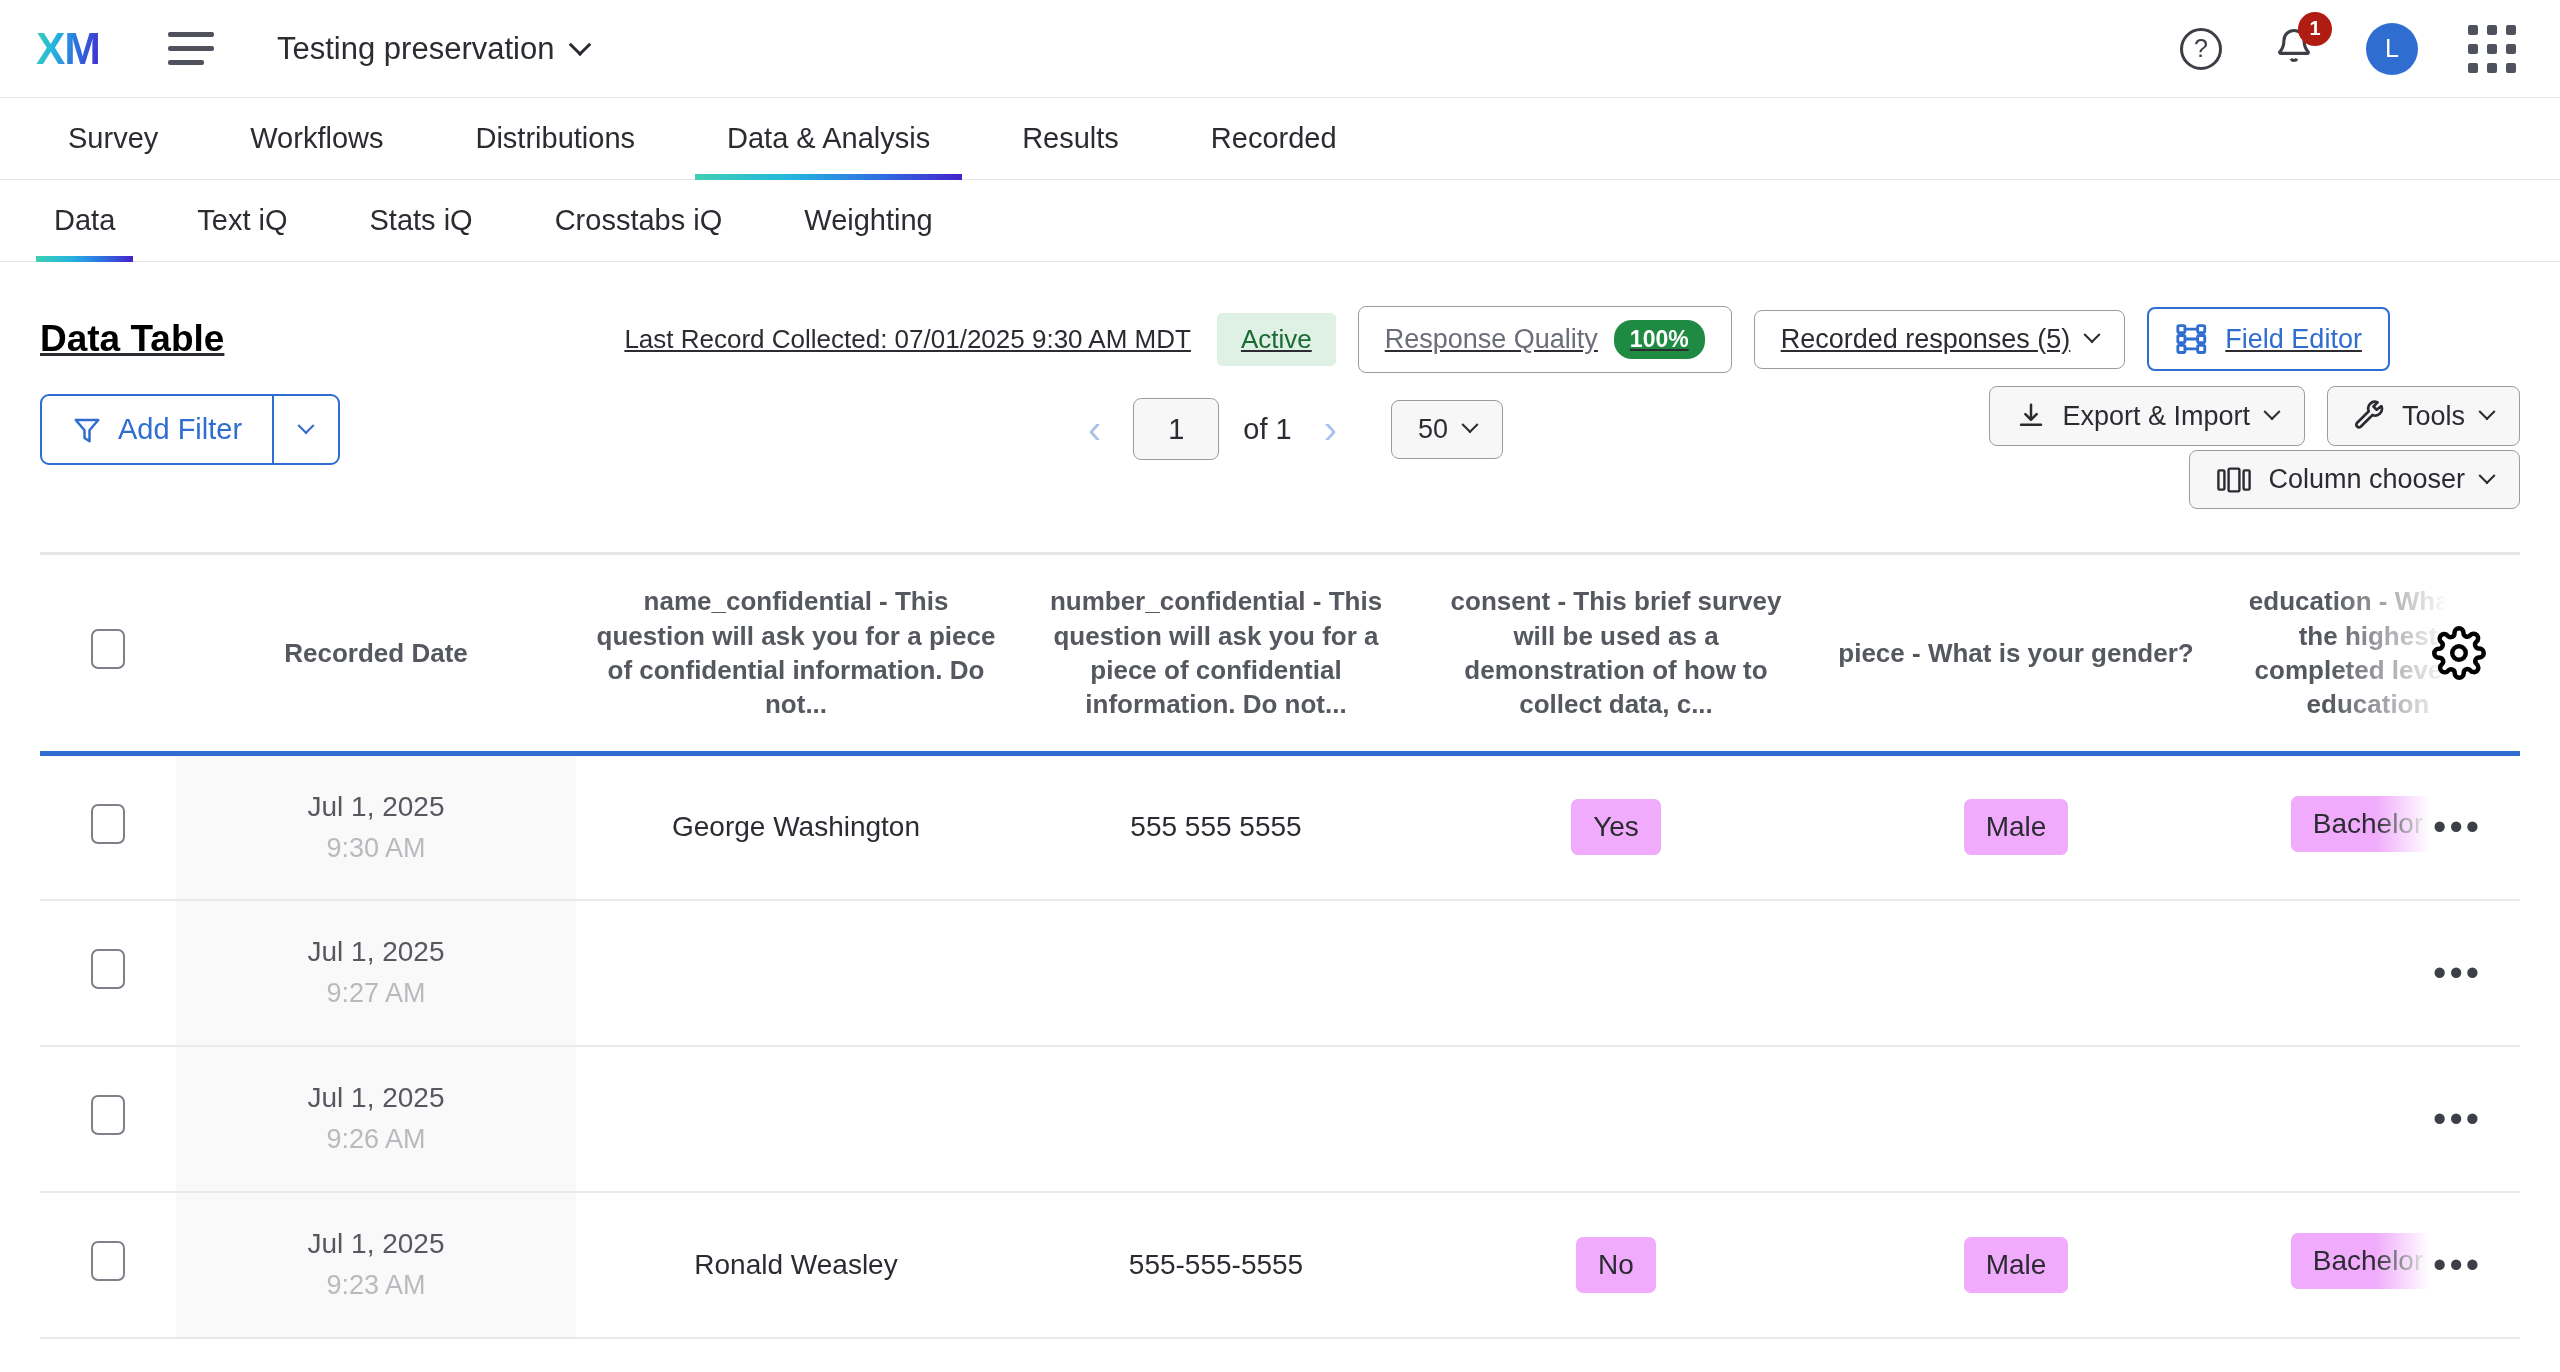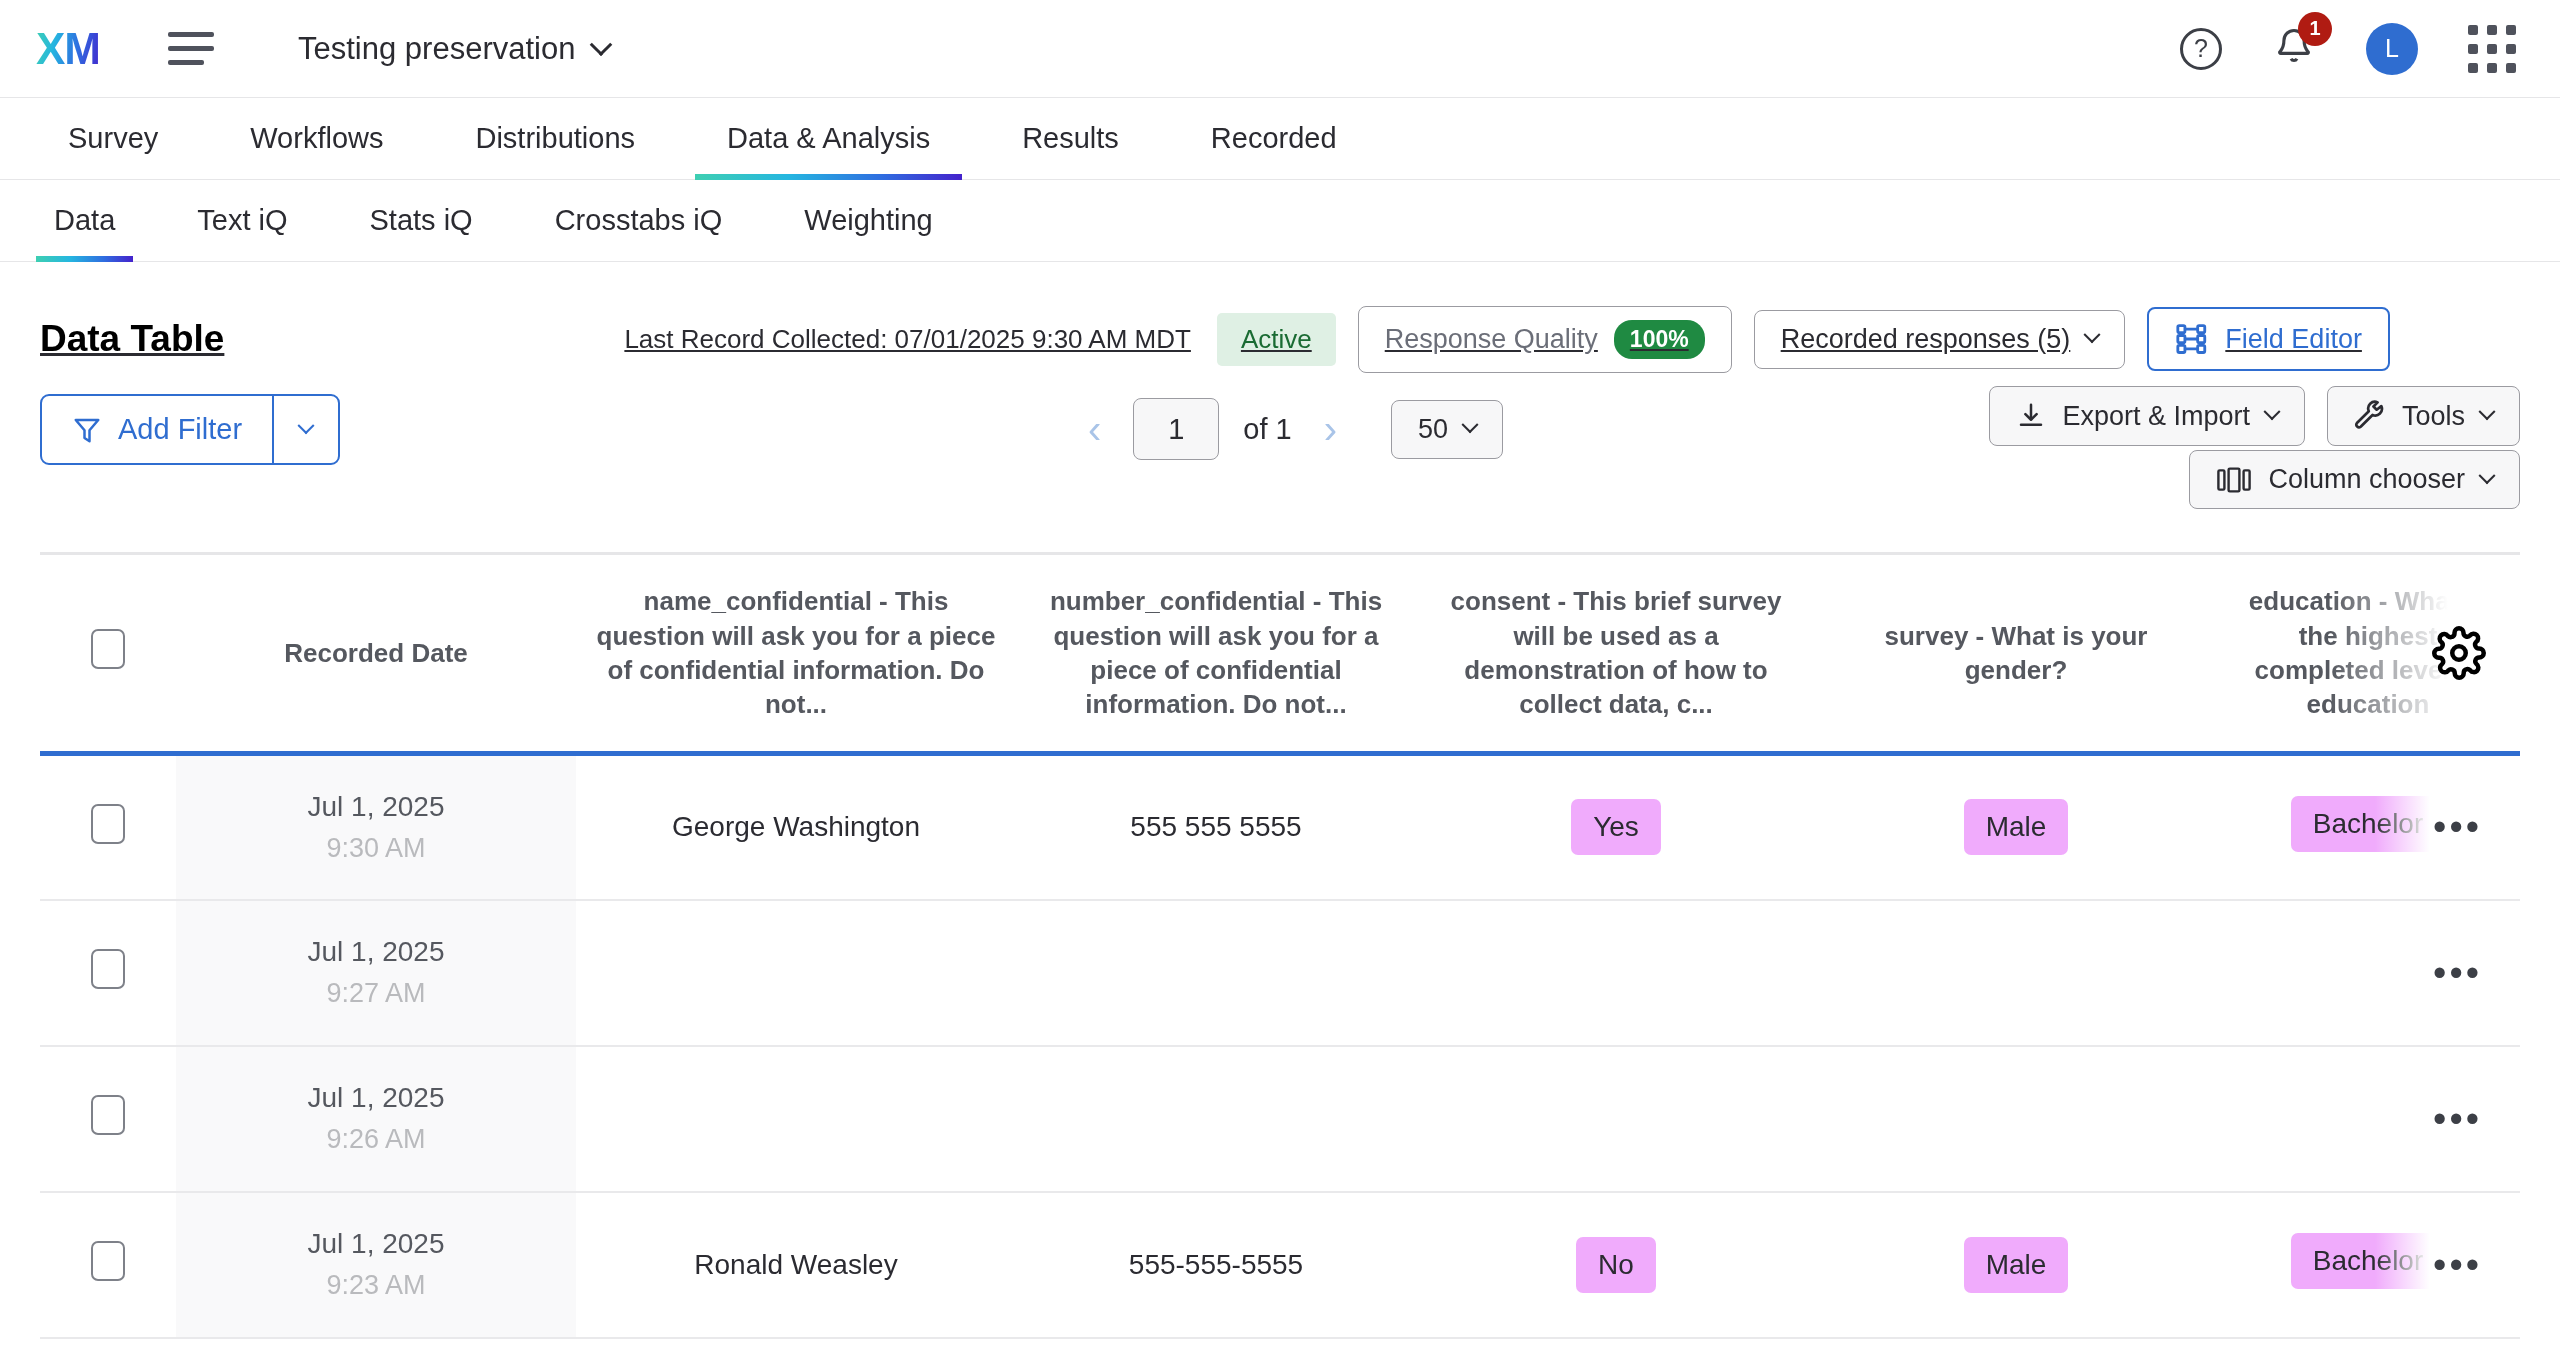--- a/index.html
+++ b/index.html
@@ -25,21 +25,21 @@
     -webkit-background-clip: text; background-clip: text;
     -webkit-text-fill-color: transparent; color: transparent;
     line-height: 1; padding-right: 2px;
   }
   .hamburger { width: 46px; margin-left: 66px; display: flex; flex-direction: column; gap: 9px; cursor: pointer; }
   .hamburger i { display: block; height: 5px; border-radius: 2px; background: #4f525c; }
   .hamburger i:nth-child(1) { width: 46px; }
   .hamburger i:nth-child(2) { width: 46px; }
   .hamburger i:nth-child(3) { width: 36px; }
   .proj-name {
-    margin-left: 84px;
+    margin-left: 63px;
     font-size: 31px; color: #2b2b31; font-weight: 400;
     display: flex; align-items: center; gap: 18px; cursor: pointer; white-space: nowrap;
   }
   .chev { display: inline-block; width: 16px; height: 16px;
     border-right: 3px solid currentColor; border-bottom: 3px solid currentColor;
     transform: rotate(45deg) translate(-3px,-3px); }
   .chev.sm { width: 12px; height: 12px; border-width: 2.6px; }
   .topbar-right { margin-left: auto; display: flex; align-items: center; gap: 50px; }
   .ic-help { width: 42px; height: 42px; border: 3px solid #3c3f46; border-radius: 50%;
     display: flex; align-items: center; justify-content: center; font-size: 25px; color: #3c3f46;
@@ -327,21 +327,21 @@
   <table class="dtable">
     <thead>
       <tr>
         <th class="col-check">
           <span class="cbx"></span>
         </th>
         <th class="col-date">Recorded Date</th>
         <th class="col-name">name_confidential - This question will ask you for a piece of confidential information. Do not...</th>
         <th class="col-num">number_confidential - This question will ask you for a piece of confidential information. Do not...</th>
         <th class="col-cons">consent - This brief survey will be used as a demonstration of how to collect data, c...</th>
-        <th class="col-gend">survey - What is your gender?</th>
+        <th class="col-gend">piece - What is your gender?</th>
         <th class="col-edu hdr-edu">
           <span>education - What is the highest completed level of education</span>
           <span class="fade"></span>
           <span class="gear-btn">
             <svg width="54" height="54" viewBox="0 0 24 24" fill="none" stroke="#000" stroke-width="2">
               <circle cx="12" cy="12" r="3"></circle>
               <path d="M19.4 15a1.6 1.6 0 0 0 .3 1.8l.1.1a2 2 0 1 1-2.8 2.8l-.1-.1a1.6 1.6 0 0 0-1.8-.3 1.6 1.6 0 0 0-1 1.5V21a2 2 0 1 1-4 0v-.1a1.6 1.6 0 0 0-1-1.5 1.6 1.6 0 0 0-1.8.3l-.1.1a2 2 0 1 1-2.8-2.8l.1-.1a1.6 1.6 0 0 0 .3-1.8 1.6 1.6 0 0 0-1.5-1H3a2 2 0 1 1 0-4h.1a1.6 1.6 0 0 0 1.5-1 1.6 1.6 0 0 0-.3-1.8l-.1-.1a2 2 0 1 1 2.8-2.8l.1.1a1.6 1.6 0 0 0 1.8.3H9a1.6 1.6 0 0 0 1-1.5V3a2 2 0 1 1 4 0v.1a1.6 1.6 0 0 0 1 1.5 1.6 1.6 0 0 0 1.8-.3l.1-.1a2 2 0 1 1 2.8 2.8l-.1.1a1.6 1.6 0 0 0-.3 1.8V9a1.6 1.6 0 0 0 1.5 1H21a2 2 0 1 1 0 4h-.1a1.6 1.6 0 0 0-1.5 1z"></path>
             </svg>
           </span>
         </th>

